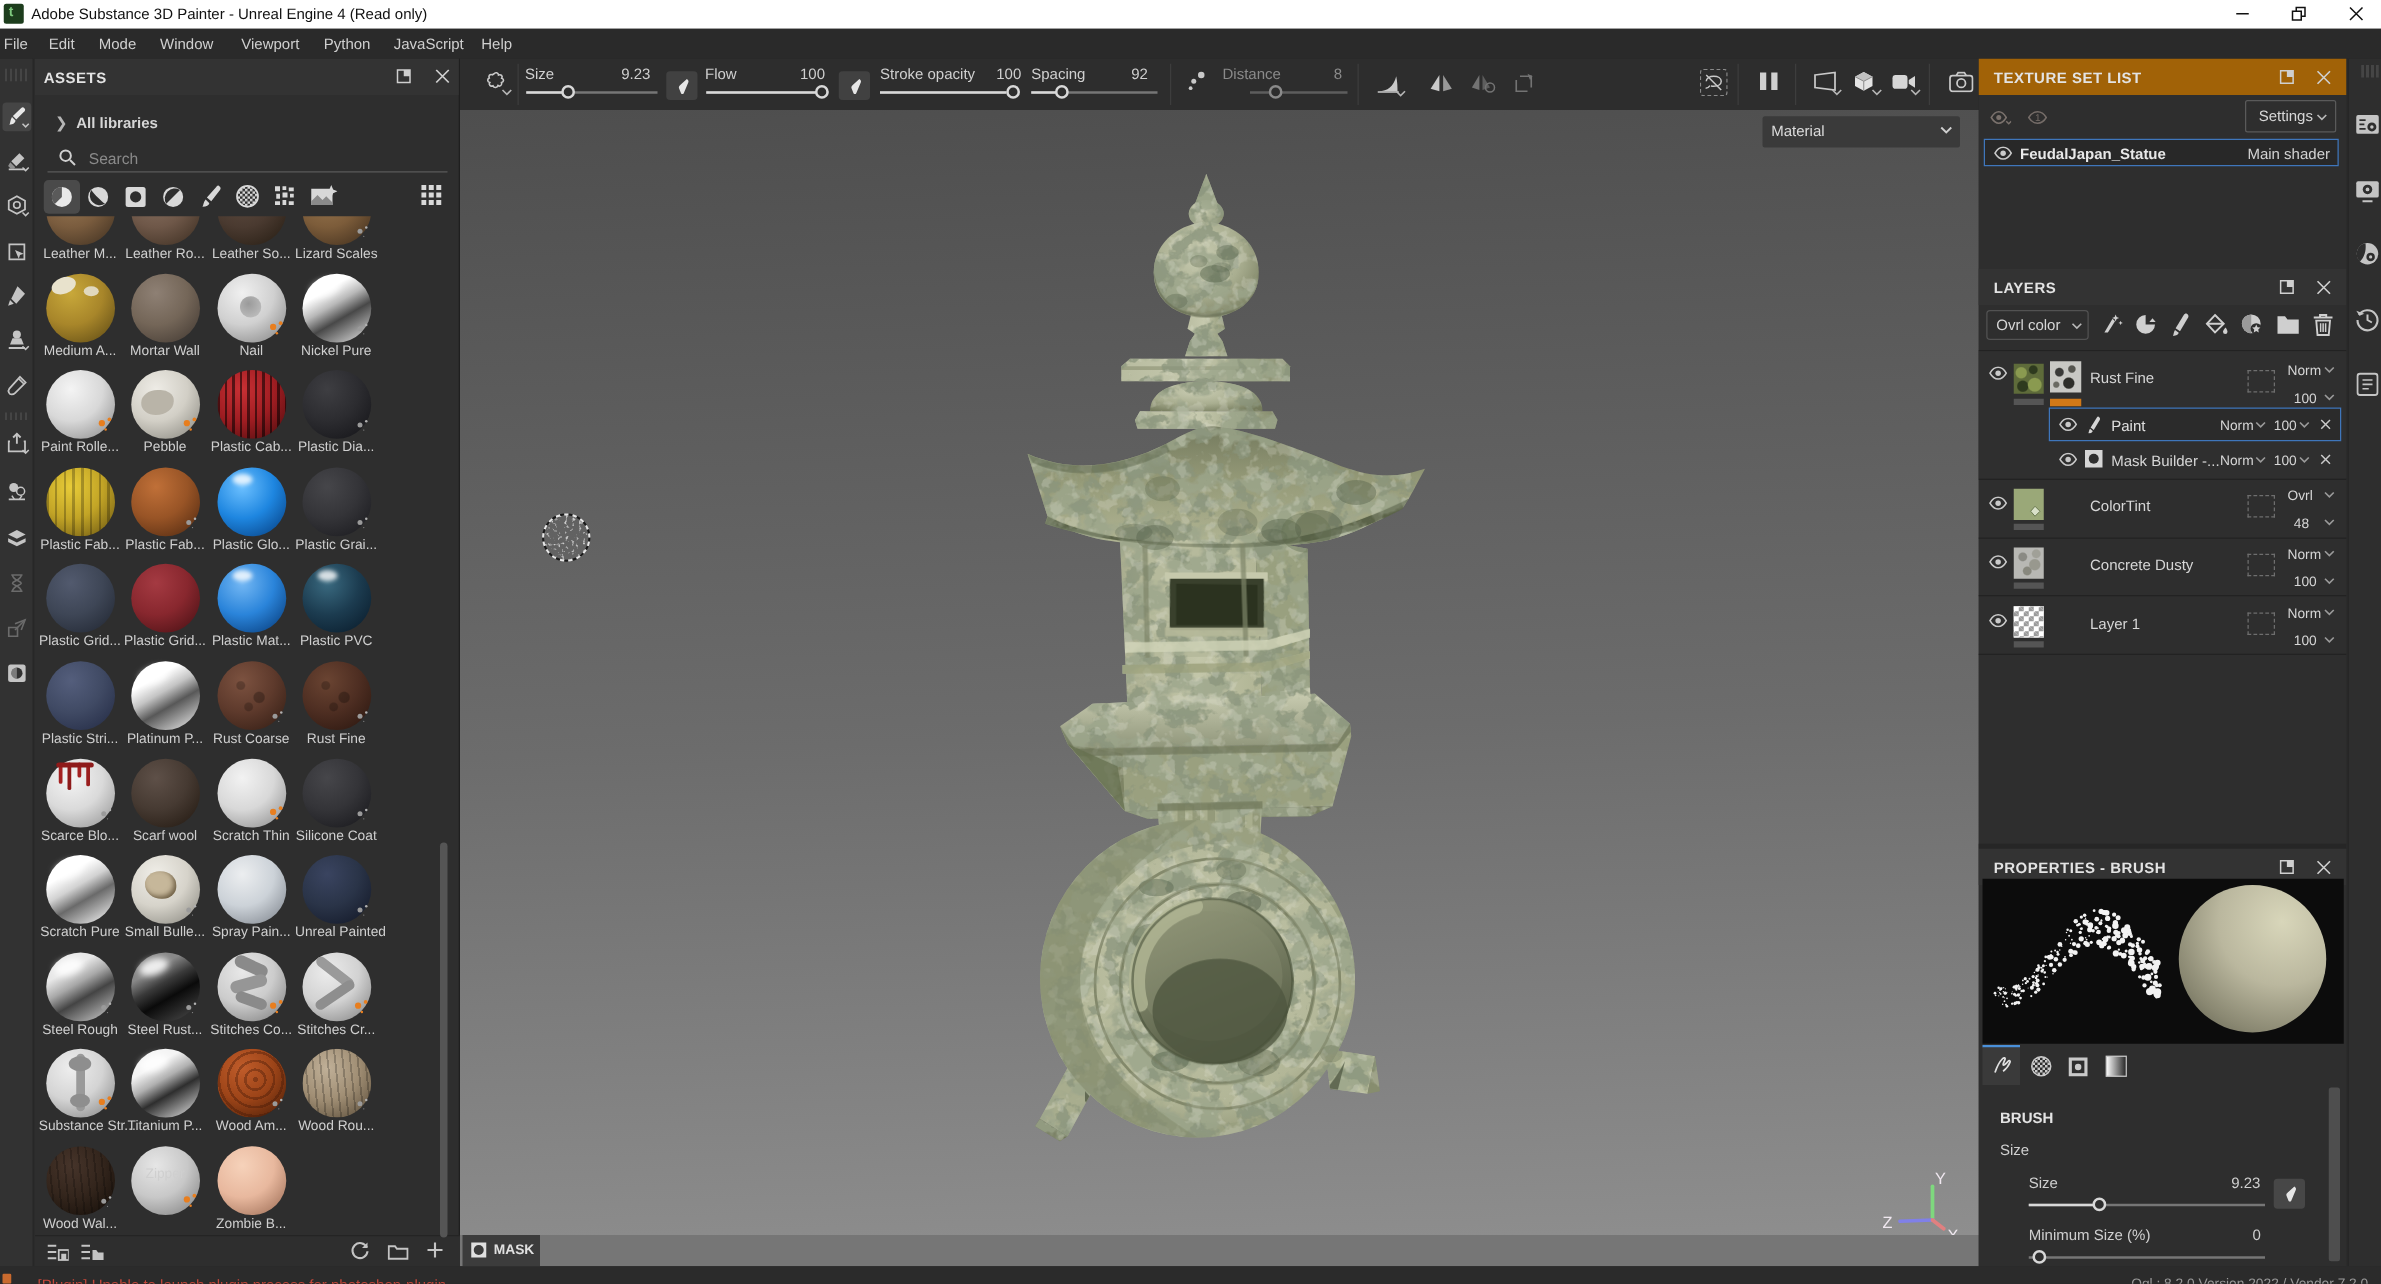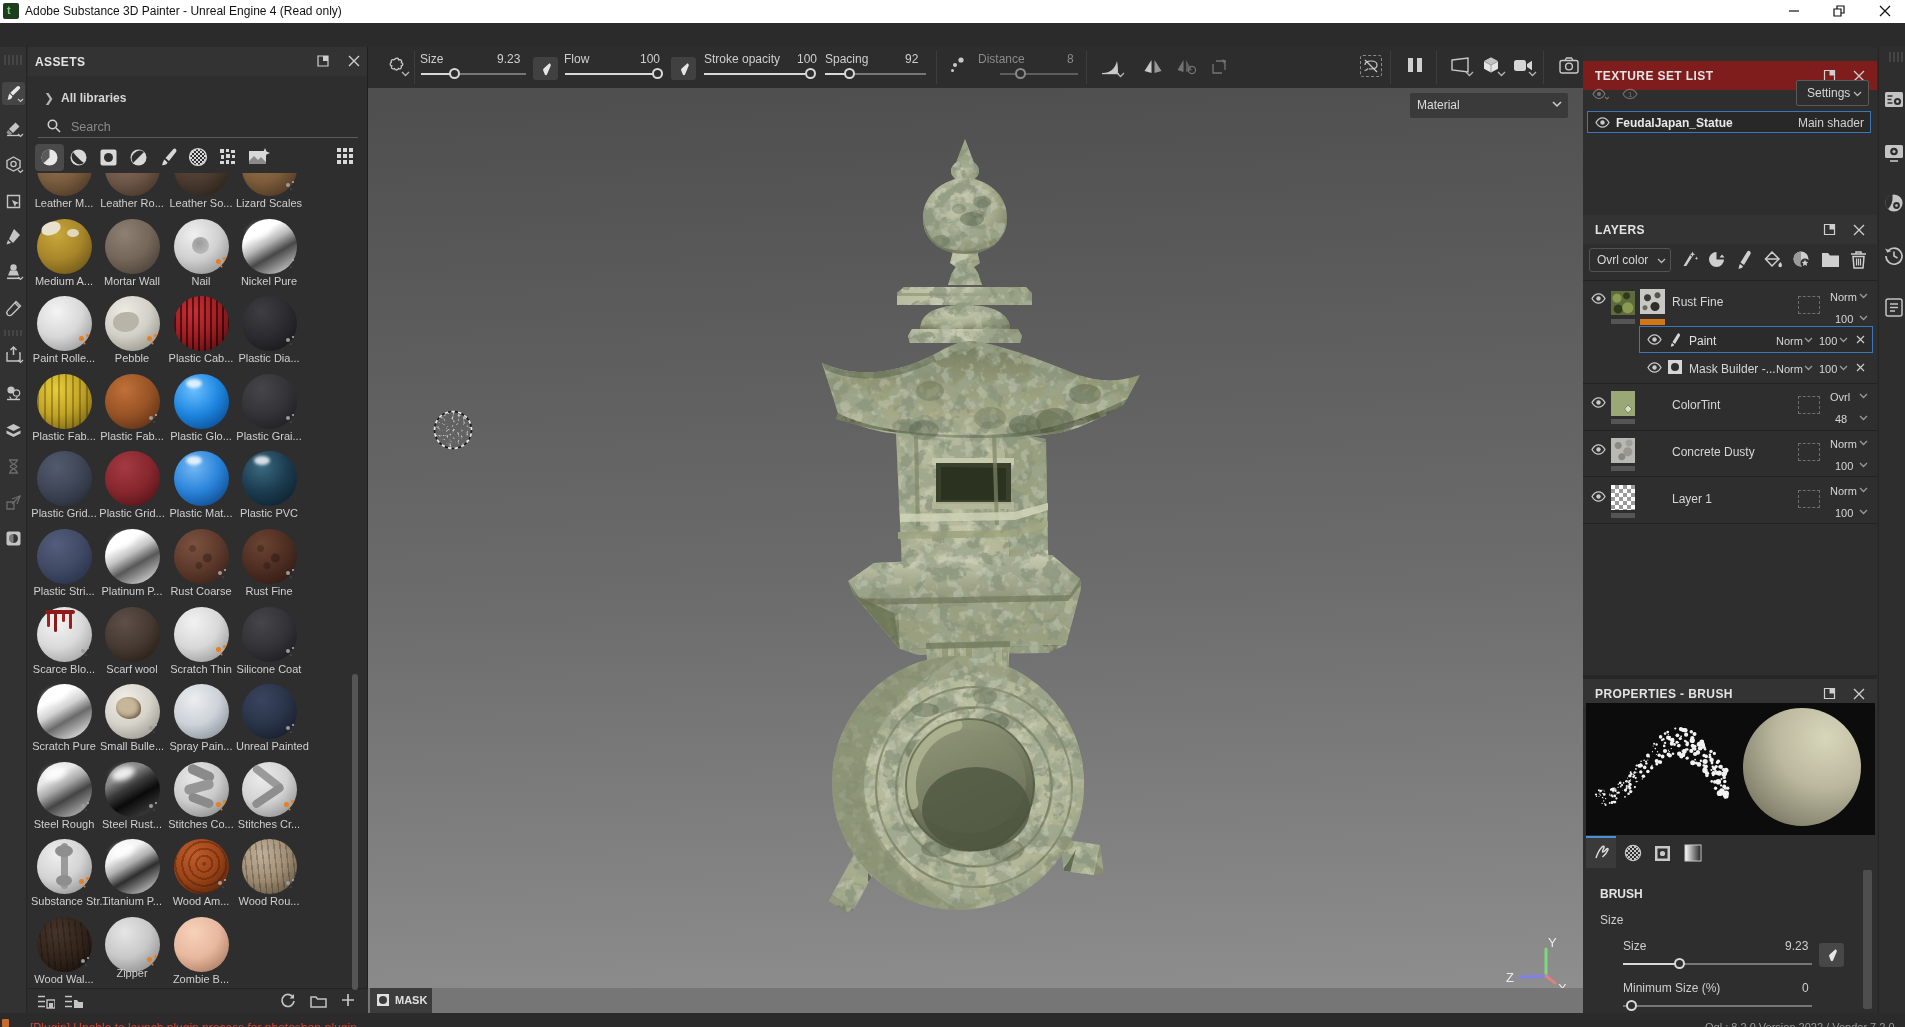--- a/index.html
+++ b/index.html
@@ -73,20 +73,30 @@
         <path d="M2 7h10" stroke="#111" stroke-width="1.2" fill="none"></path>
       </svg>
     <svg class="abs winbtn" style="left:1832px" viewBox="0 0 14 14">
         <path d="M2 5h7v7H2z M5 5V2h7v7h-3" stroke="#111" stroke-width="1.2" fill="none"></path>
       </svg>
     <svg class="abs winbtn" style="left:1878px" viewBox="0 0 14 14">
         <path d="M2 2l10 10M12 2L2 12" stroke="#111" stroke-width="1.2" fill="none"></path>
       </svg>
   </div>
 
+  <div class="abs" id="menubar">
+    <span style="left:3px">File</span>
+    <span style="left:39px">Edit</span>
+    <span style="left:79px">Mode</span>
+    <span style="left:128px">Window</span>
+    <span style="left:193px">Viewport</span>
+    <span style="left:259px">Python</span>
+    <span style="left:315px">JavaScript</span>
+    <span style="left:385px">Help</span>
+  </div>
 
   <div class="abs" id="lefttools">
     <div style="position:absolute;left:4px;top:8px;width:18px;height:10px;background:repeating-linear-gradient(90deg,#454545 0 2px,#323232 2px 4px)"></div>
     <div class="ltool sel" style="top:35px">
       <svg width="19" height="19" viewBox="0 0 19 19">
           <path d="M15.5 2.5c.8.8.8 1.6.1 2.4L9 11.5l-2.7-2.7 6.7-6.4c.8-.7 1.7-.7 2.5.1z" fill="#e8e8e8"></path>
           <path d="M5.6 9.6L8.4 12.4c-.3 2-1.7 3.2-4.9 3.3 1-1.4.3-2.9 2.1-6.1z" fill="#e8e8e8"></path>
         </svg>
       <svg style="position:absolute;left:15px;top:16px" width="7" height="5" viewBox="0 0 7 5">
           <path d="M1 1l2.5 2.5L6 1" stroke="#c4c4c4" stroke-width="1.2" fill="none"></path>
@@ -430,21 +440,21 @@
           <div style="position:absolute;left:44px;top:42px;width:4px;height:4px;border-radius:50%;background:#9a9a9a;box-shadow:5px -3px 0 -1px #b0b0b0, 3px 4px 0 -1.5px #8a8a8a"></div>
         </div>
         <div class="matlabel" style="left:208px;top:722px">Wood Rou...</div>
         <div class="mat" style="left:9px;top:744px;background:repeating-linear-gradient(84deg, rgba(0,0,0,.22) 0 1.5px, rgba(0,0,0,0) 1.5px 6px), radial-gradient(circle at 36% 28%, #46342a 0%, #33251c 48%, #1a120c 88%)">
           <div style="position:absolute;left:44px;top:42px;width:4px;height:4px;border-radius:50%;background:#9a9a9a;box-shadow:5px -3px 0 -1px #b0b0b0, 3px 4px 0 -1.5px #8a8a8a"></div>
         </div>
         <div class="matlabel" style="left:3px;top:800px">Wood Wal...</div>
         <div class="mat" style="left:77px;top:744px;background:radial-gradient(circle at 36% 28%, #e6e6e6 0%, #c8c8c8 48%, #8c8c8c 88%)">
           <div style="position:absolute;left:42px;top:40px;width:5px;height:5px;border-radius:50%;background:#e87e1e;box-shadow:6px -3px 0 -1px #e87e1e, 3px 5px 0 -1.5px #e87e1e"></div>
         </div>
-        <div class="matlabel" style="left:71px;top:794px">Zipper</div>
+        <div class="matlabel" style="left:71px;top:760px">Zipper</div>
         <div class="mat" style="left:146px;top:744px;background:radial-gradient(circle at 36% 28%, #f6d2ba 0%, #e8b89e 48%, #a87860 88%)"></div>
         <div class="matlabel" style="left:140px;top:800px">Zombie B...</div>
       </div>
     <div id="assetsbottom">
         <div style="position:absolute;left:0;top:941px;width:340px;height:25px;background:#2e2e2e;border-top:1px solid #242424">
           <svg style="position:absolute;left:10px;top:5px" width="17" height="15" viewBox="0 0 17 15">
             <g stroke="#c4c4c4" stroke-width="1.6">
               <path d="M0 2.5h7M0 7.5h7M0 12.5h7"></path>
             </g>
             <rect x="9" y="6" width="8" height="8" fill="none" stroke="#c4c4c4" stroke-width="1.4"></rect>
@@ -817,21 +827,21 @@
         <svg style="position:absolute;left:6px;top:5px" width="14" height="14" viewBox="0 0 14 14">
             <rect x="1" y="1" width="12" height="12" fill="#e0e0e0"></rect>
             <circle cx="7" cy="7" r="4" fill="#3c3c3c"></circle>
           </svg>
         <span style="position:absolute;left:25px;top:6px">MASK</span>
       </div>
     </div>
   </div>
 
   <div class="abs" id="rightcol">
-      <div style="position:absolute;left:0;top:14px;width:294px;height:29px;background:#7f1d1d">
+      <div style="position:absolute;left:0;top:0;width:294px;height:29px;background:#a16207">
         <span style="position:absolute;left:12px;top:8px;font-size:12px;font-weight:bold;color:#e3e3e3;letter-spacing:.4px">TEXTURE SET LIST</span>
         <svg style="position:absolute;left:240px;top:8px" width="13" height="13" viewBox="0 0 13 13">
           <path d="M1.5 1.5h10v10h-10z" fill="none" stroke="#cfcfcf" stroke-width="1.2"></path>
           <path d="M6.5 1.5h5v5h-5z" fill="#cfcfcf"></path>
         </svg>
         <svg style="position:absolute;left:270px;top:9px" width="12" height="12" viewBox="0 0 12 12">
           <path d="M1 1l10 10M11 1L1 11" stroke="#cfcfcf" stroke-width="1.3" fill="none"></path>
         </svg>
       </div>
       <svg style="position:absolute;left:9px;top:41px" width="17" height="13" viewBox="0 0 17 13" opacity=".55">

